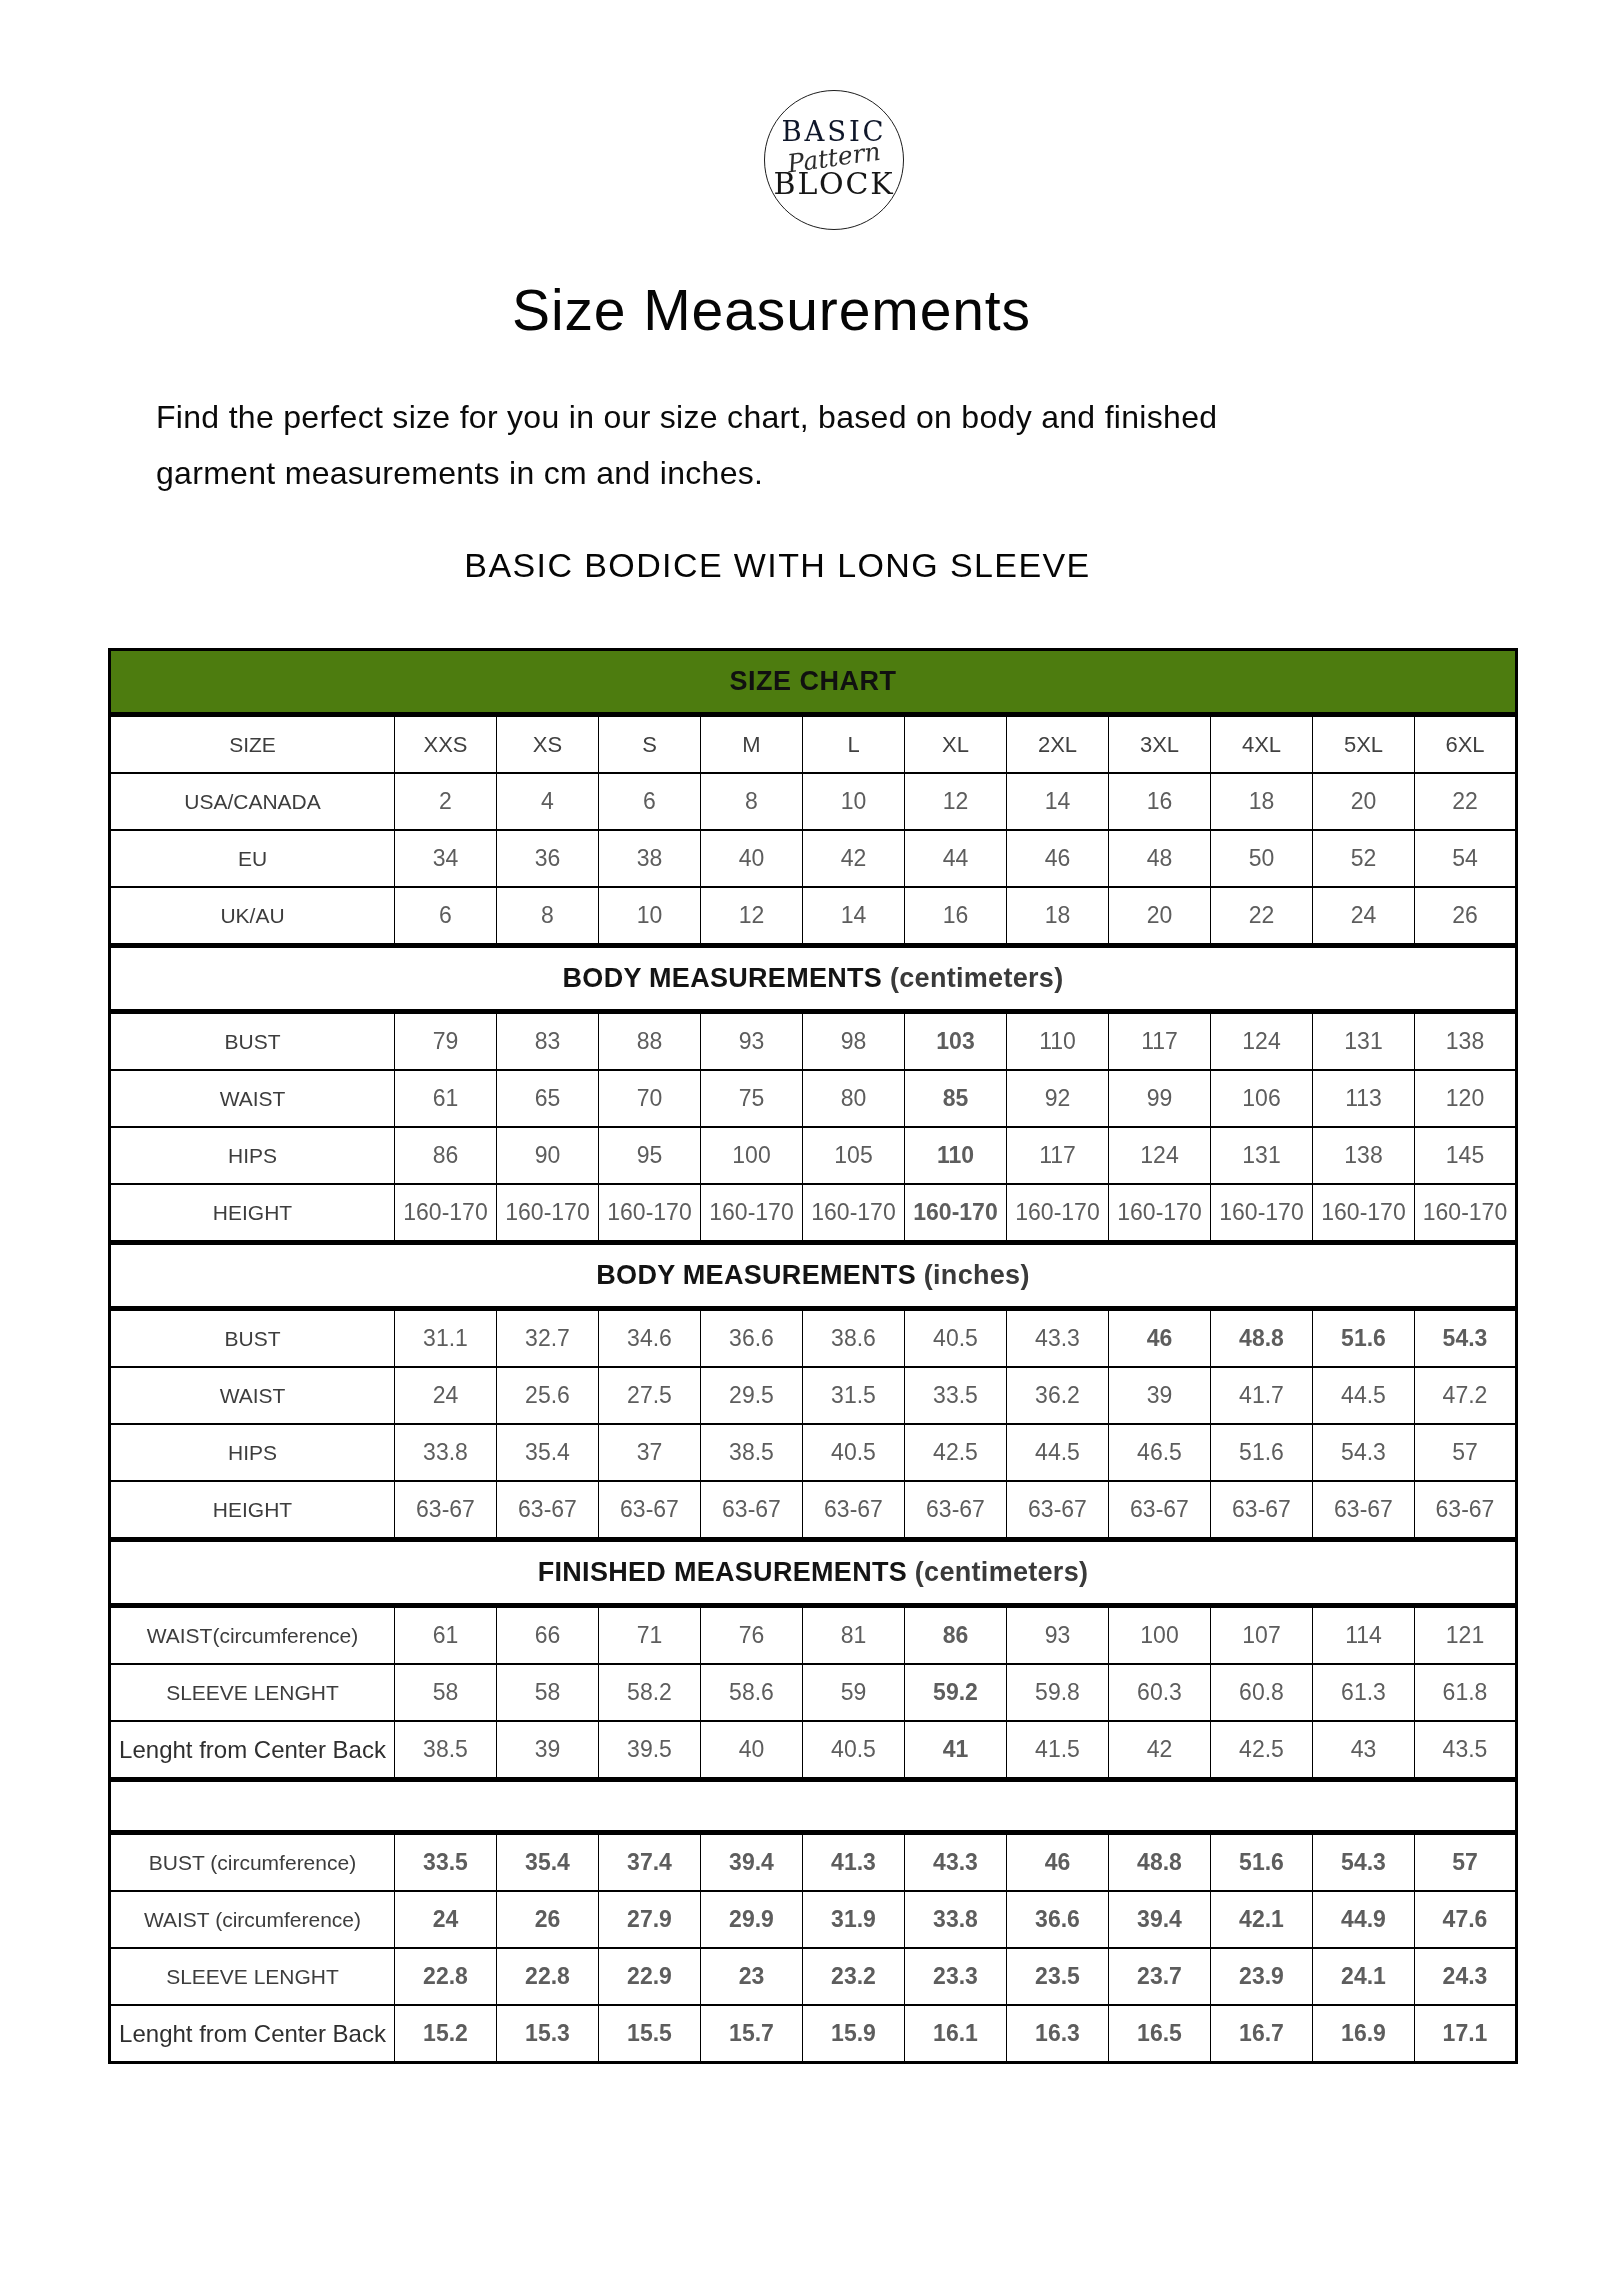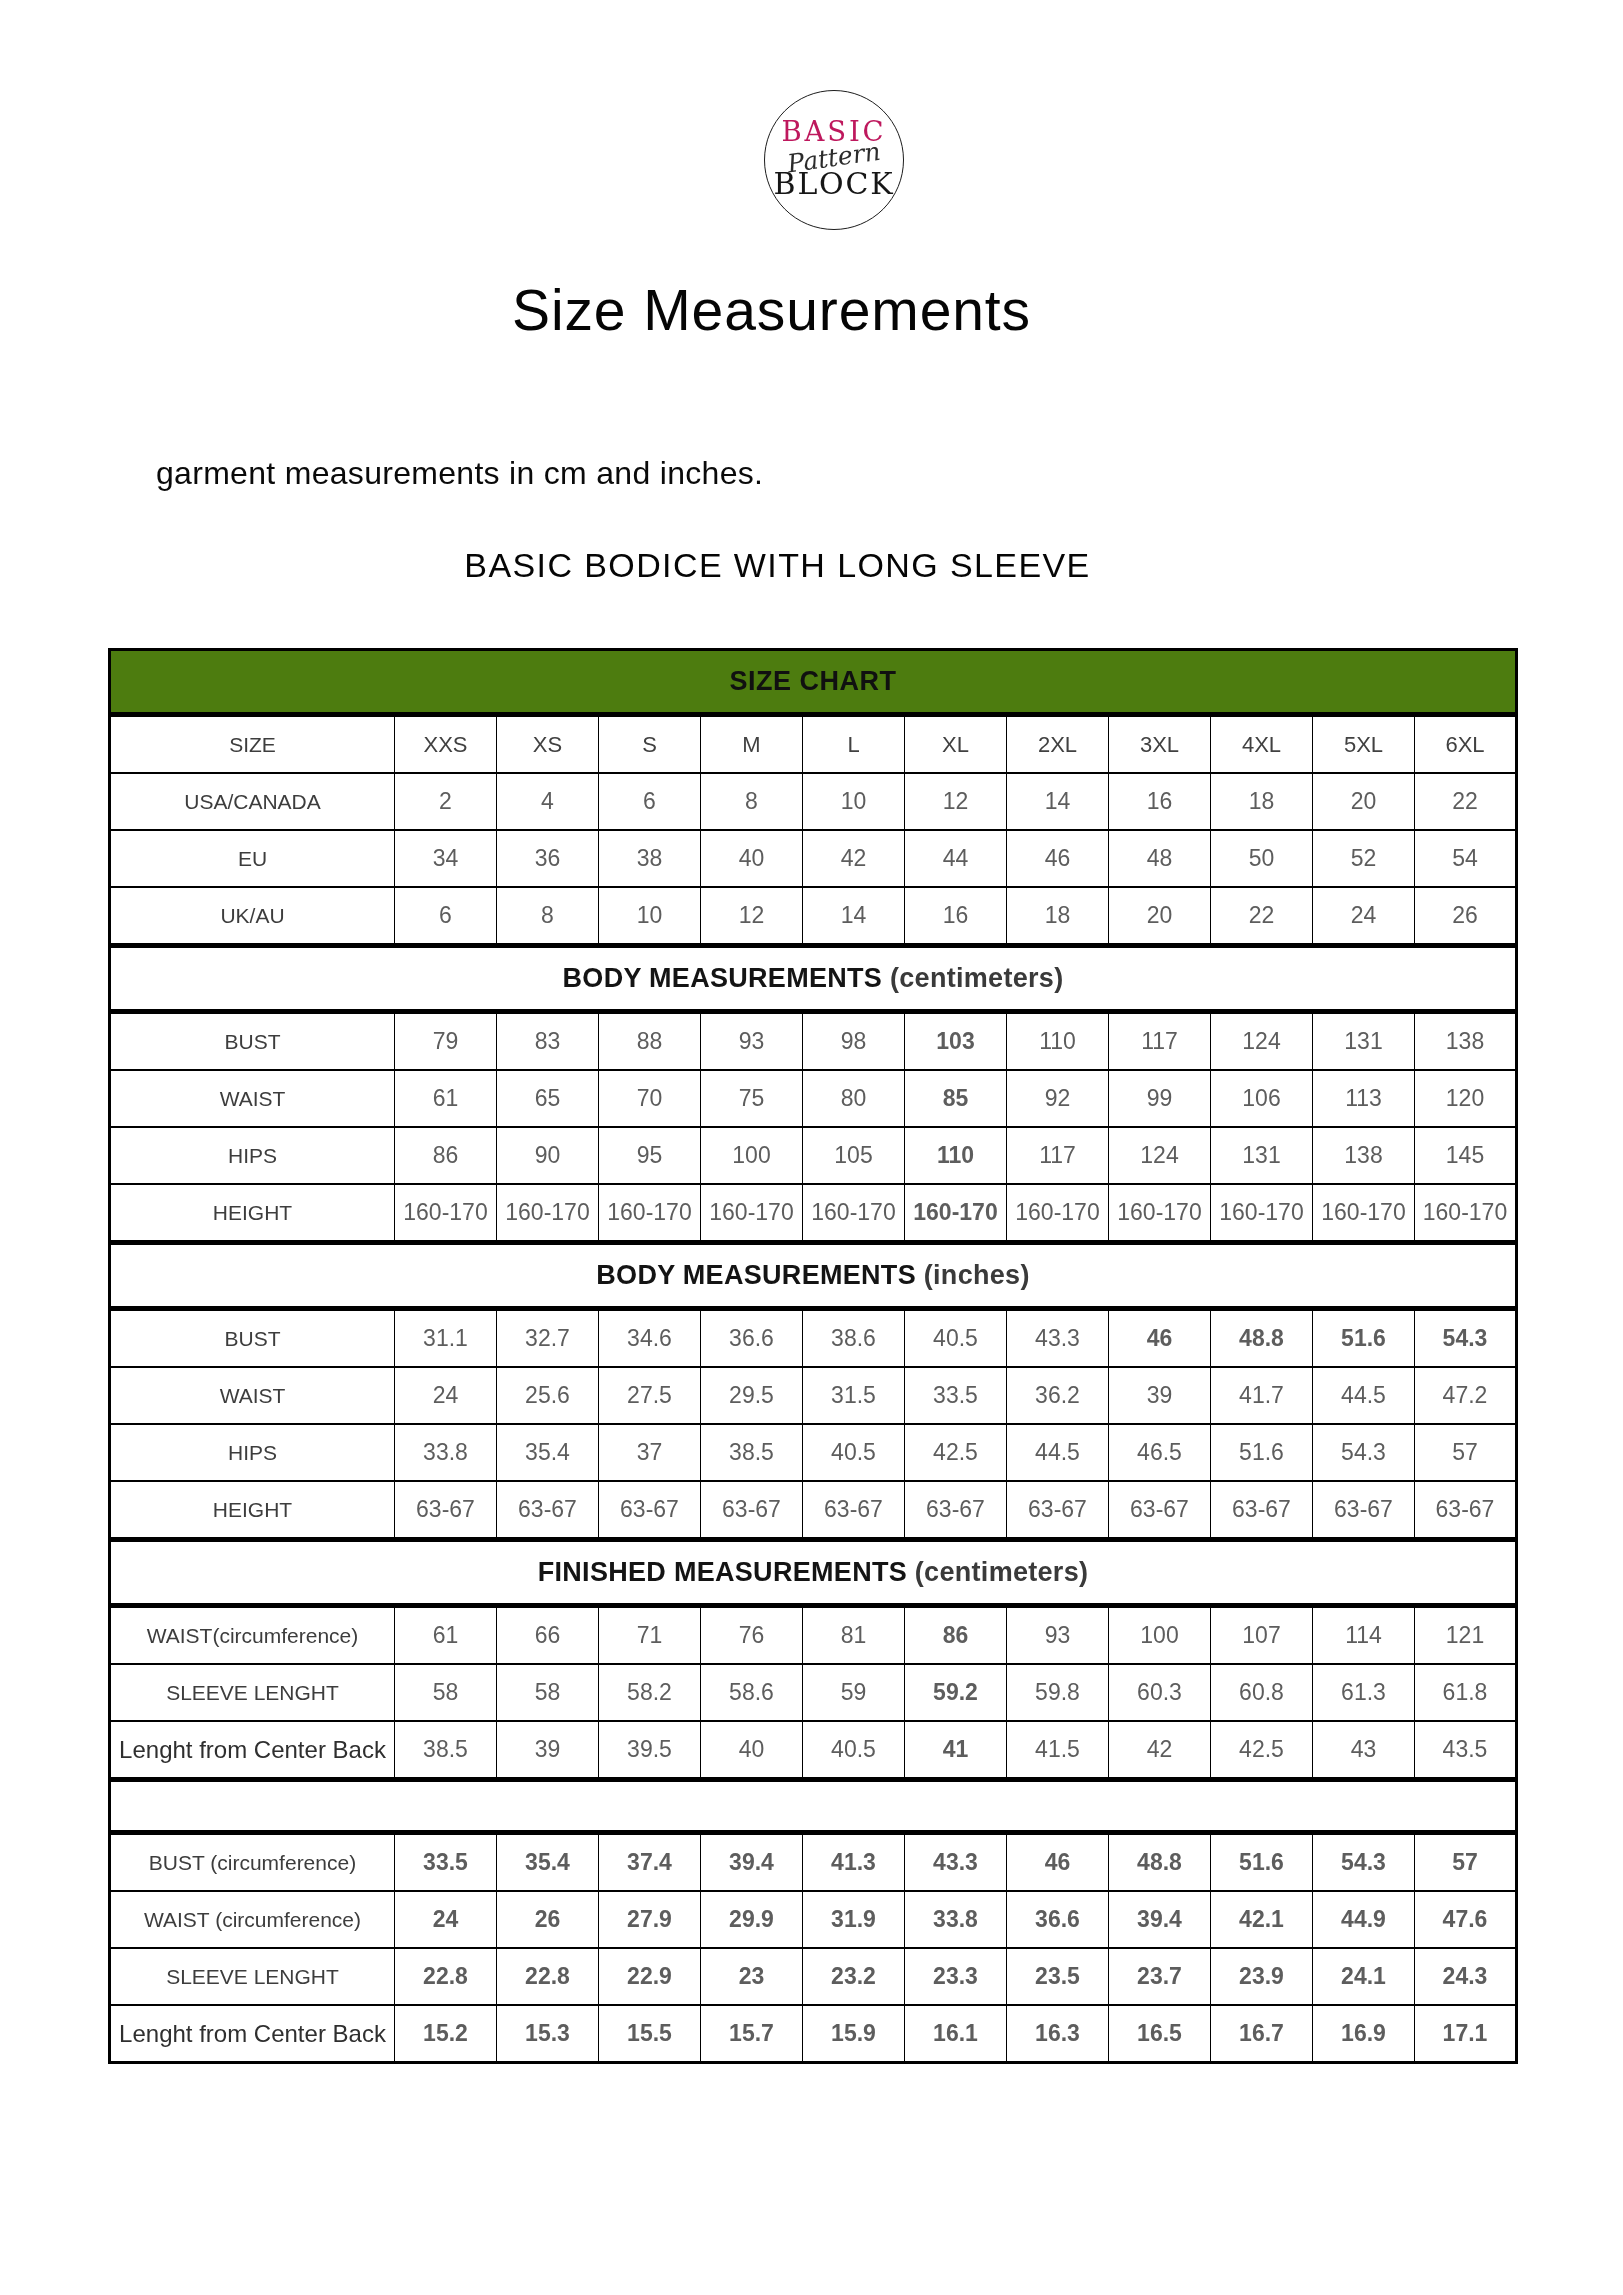--- a/index.html
+++ b/index.html
@@ -9,21 +9,21 @@
     -webkit-font-smoothing:antialiased;
   }
   
   .logo{
     position:absolute;left:764px;top:90px;width:138px;height:138px;
     border:1.8px solid #1d1d1d;border-radius:50%;
   }
   .logo-top{
     position:absolute;top:24px;width:100%;text-align:center;
     font-family:"DejaVu Serif","Liberation Serif",serif;
-    font-size:27.5px;letter-spacing:2.8px;color:#be185d;
+    font-size:27.5px;letter-spacing:2.8px;color:#0f172a;
   }
   .logo-script{
     position:absolute;top:52px;width:100%;text-align:center;
     font-family:"DejaVu Serif","Liberation Serif",serif;font-style:italic;
     font-size:25px;color:#2b2b2b;transform:rotate(-8deg);
   }
   .logo-bottom{
     position:absolute;top:75px;width:100%;text-align:center;
     font-family:"DejaVu Serif","Liberation Serif",serif;
     font-size:30px;letter-spacing:1.8px;color:#161616;
@@ -79,21 +79,21 @@
 <body>
 
 <div class="logo">
   <div class="logo-top">BASIC</div>
   <div class="logo-script">Pattern</div>
   <div class="logo-bottom">BLOCK</div>
 </div>
 
 <h1 class="page-title">Size Measurements</h1>
 
-<p class="intro"><br><span>garment measurements in cm and inches.</span></p>
+<p class="intro"><span>Find the perfect size for you in our size chart, based on body and finished</span><br><span>garment measurements in cm and inches.</span></p>
 
 <h2 class="product-subtitle">BASIC BODICE WITH LONG SLEEVE</h2>
 
 <table class="size-chart">
   <colgroup>
     <col class="c-label">
       <col>
       <col>
       <col>
       <col>

